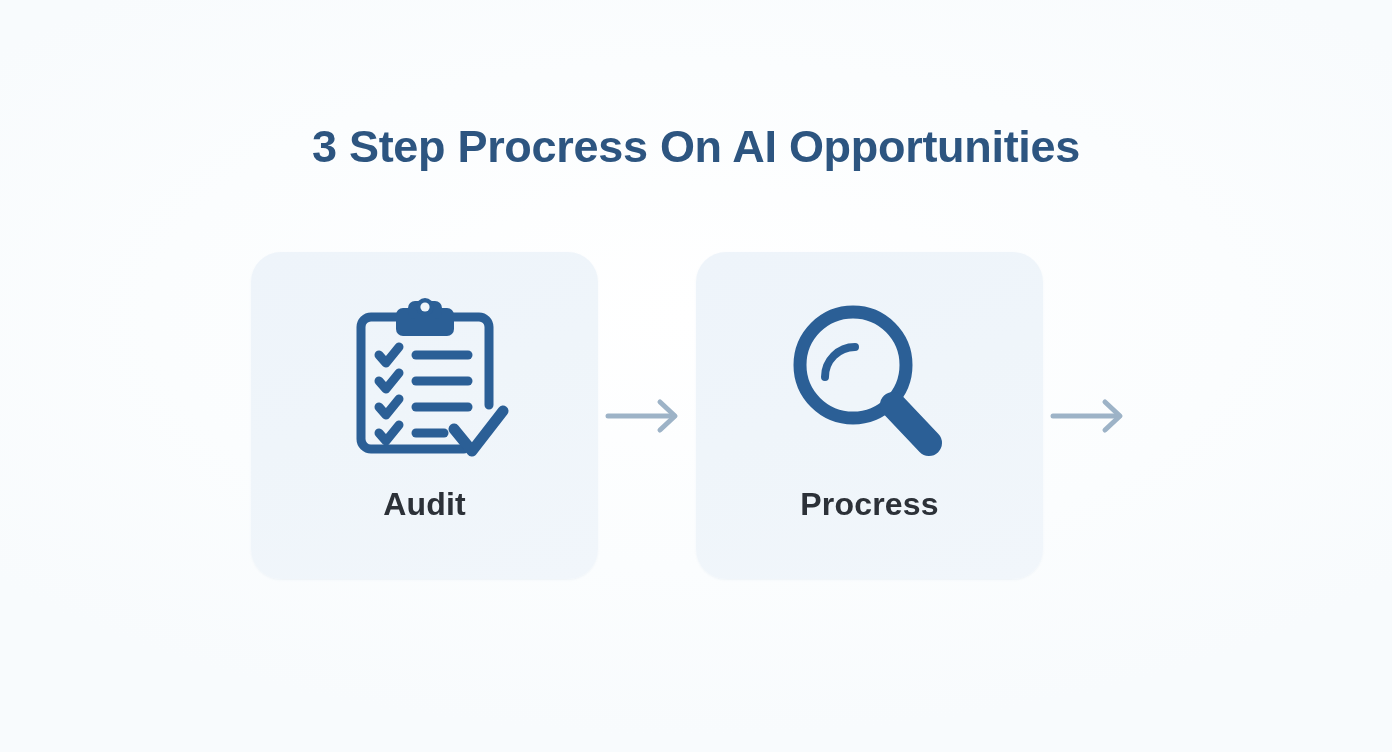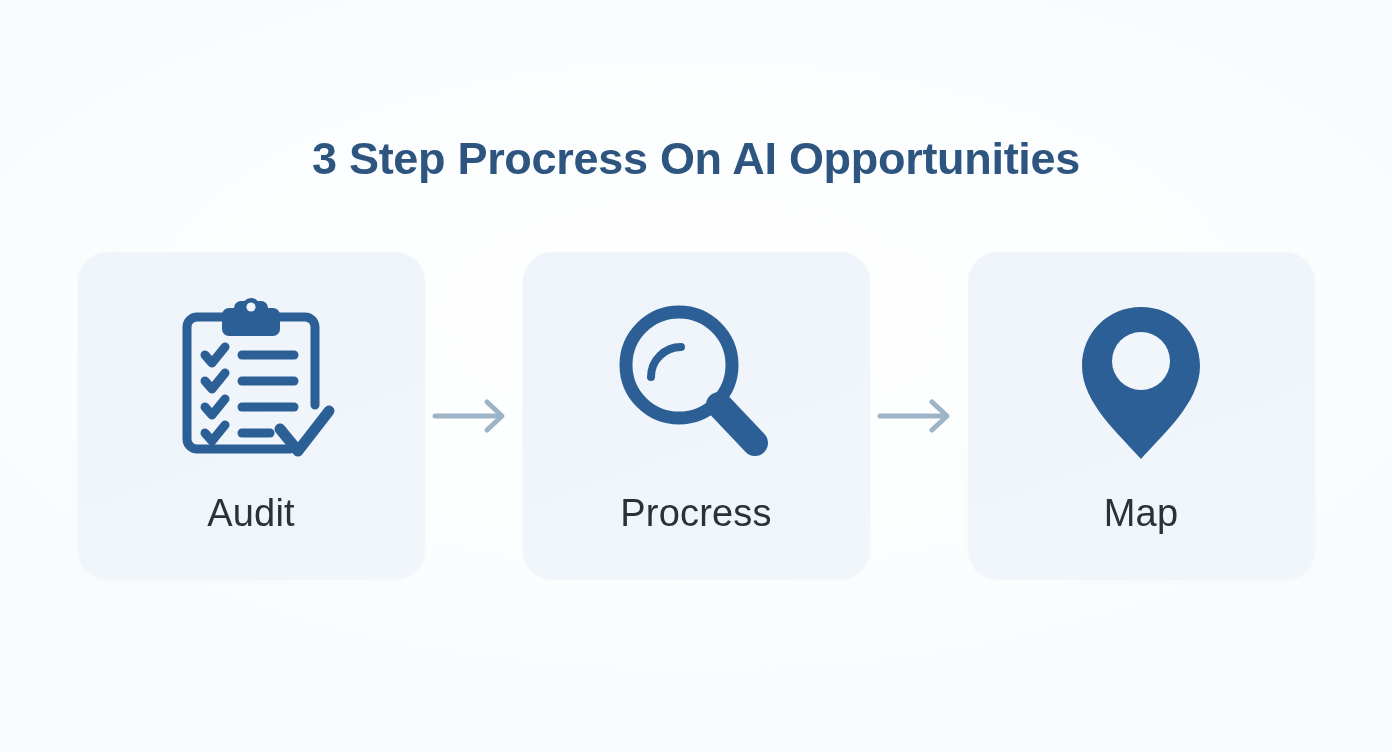--- a/index.html
+++ b/index.html
@@ -22,21 +22,21 @@
     background:
       radial-gradient(ellipse 900px 420px at 50% 42%, #ffffff 0%, #fbfdfe 60%, #f8fbfd 100%);
     box-sizing: border-box;
   }
 
   
   .title-wrap {
     position: absolute;
     left: 0;
     right: 0;
-    top: 104px;
+    top: 92px;
     text-align: center;
   }
   .title {
     display: inline-block;
     font-family: "Liberation Sans", sans-serif;
     font-size: 45px;
     font-weight: bold;
     letter-spacing: -0.3px;
     color: #2d5580;
     line-height: 1.1;
@@ -75,24 +75,24 @@
     width: 200px;
     height: 196px;
     margin-top: 32px;
     display: flex;
     align-items: center;
     justify-content: center;
   }
   .card-icon svg { display: block; }
 
   .card-label {
-    margin-top: 14px;
+    margin-top: 8px;
     font-family: "Liberation Sans", sans-serif;
-    font-size: 38px;
-    font-weight: normal;
+    font-size: 32px;
+    font-weight: bold;
     color: #2c3138;
     letter-spacing: 0.2px;
     line-height: 1;
   }
 
   
   .arrow {
     flex: 0 0 auto;
     width: 98px;
     height: 327px;
@@ -173,28 +173,15 @@
 
     <div class="arrow">
       <svg width="86" height="40" viewBox="0 0 86 40" aria-hidden="true">
         <g fill="none" stroke="#9db3c7" stroke-width="5" stroke-linecap="round" stroke-linejoin="round">
           <line x1="4" y1="20" x2="70" y2="20"></line>
           <path d="M56 6 l15 14 -15 14"></path>
         </g>
       </svg>
     </div>
 
-    <div class="card">
-      <div class="card-icon">
-        <svg width="178" height="178" viewBox="0 0 178 178" aria-hidden="true">
-          <path d="M89 14
-                   C 56 14 30 40 30 73
-                   C 30 110 68 142 89 166
-                   C 110 142 148 110 148 73
-                   C 148 40 122 14 89 14 Z" fill="#2b5f96"></path>
-          <circle cx="89" cy="68" r="29" fill="#f1f6fb"></circle>
-        </svg>
-      </div>
-      <div class="card-label">Map</div>
-    </div>
 
   </div>
 </div>
 
 </body></html>

